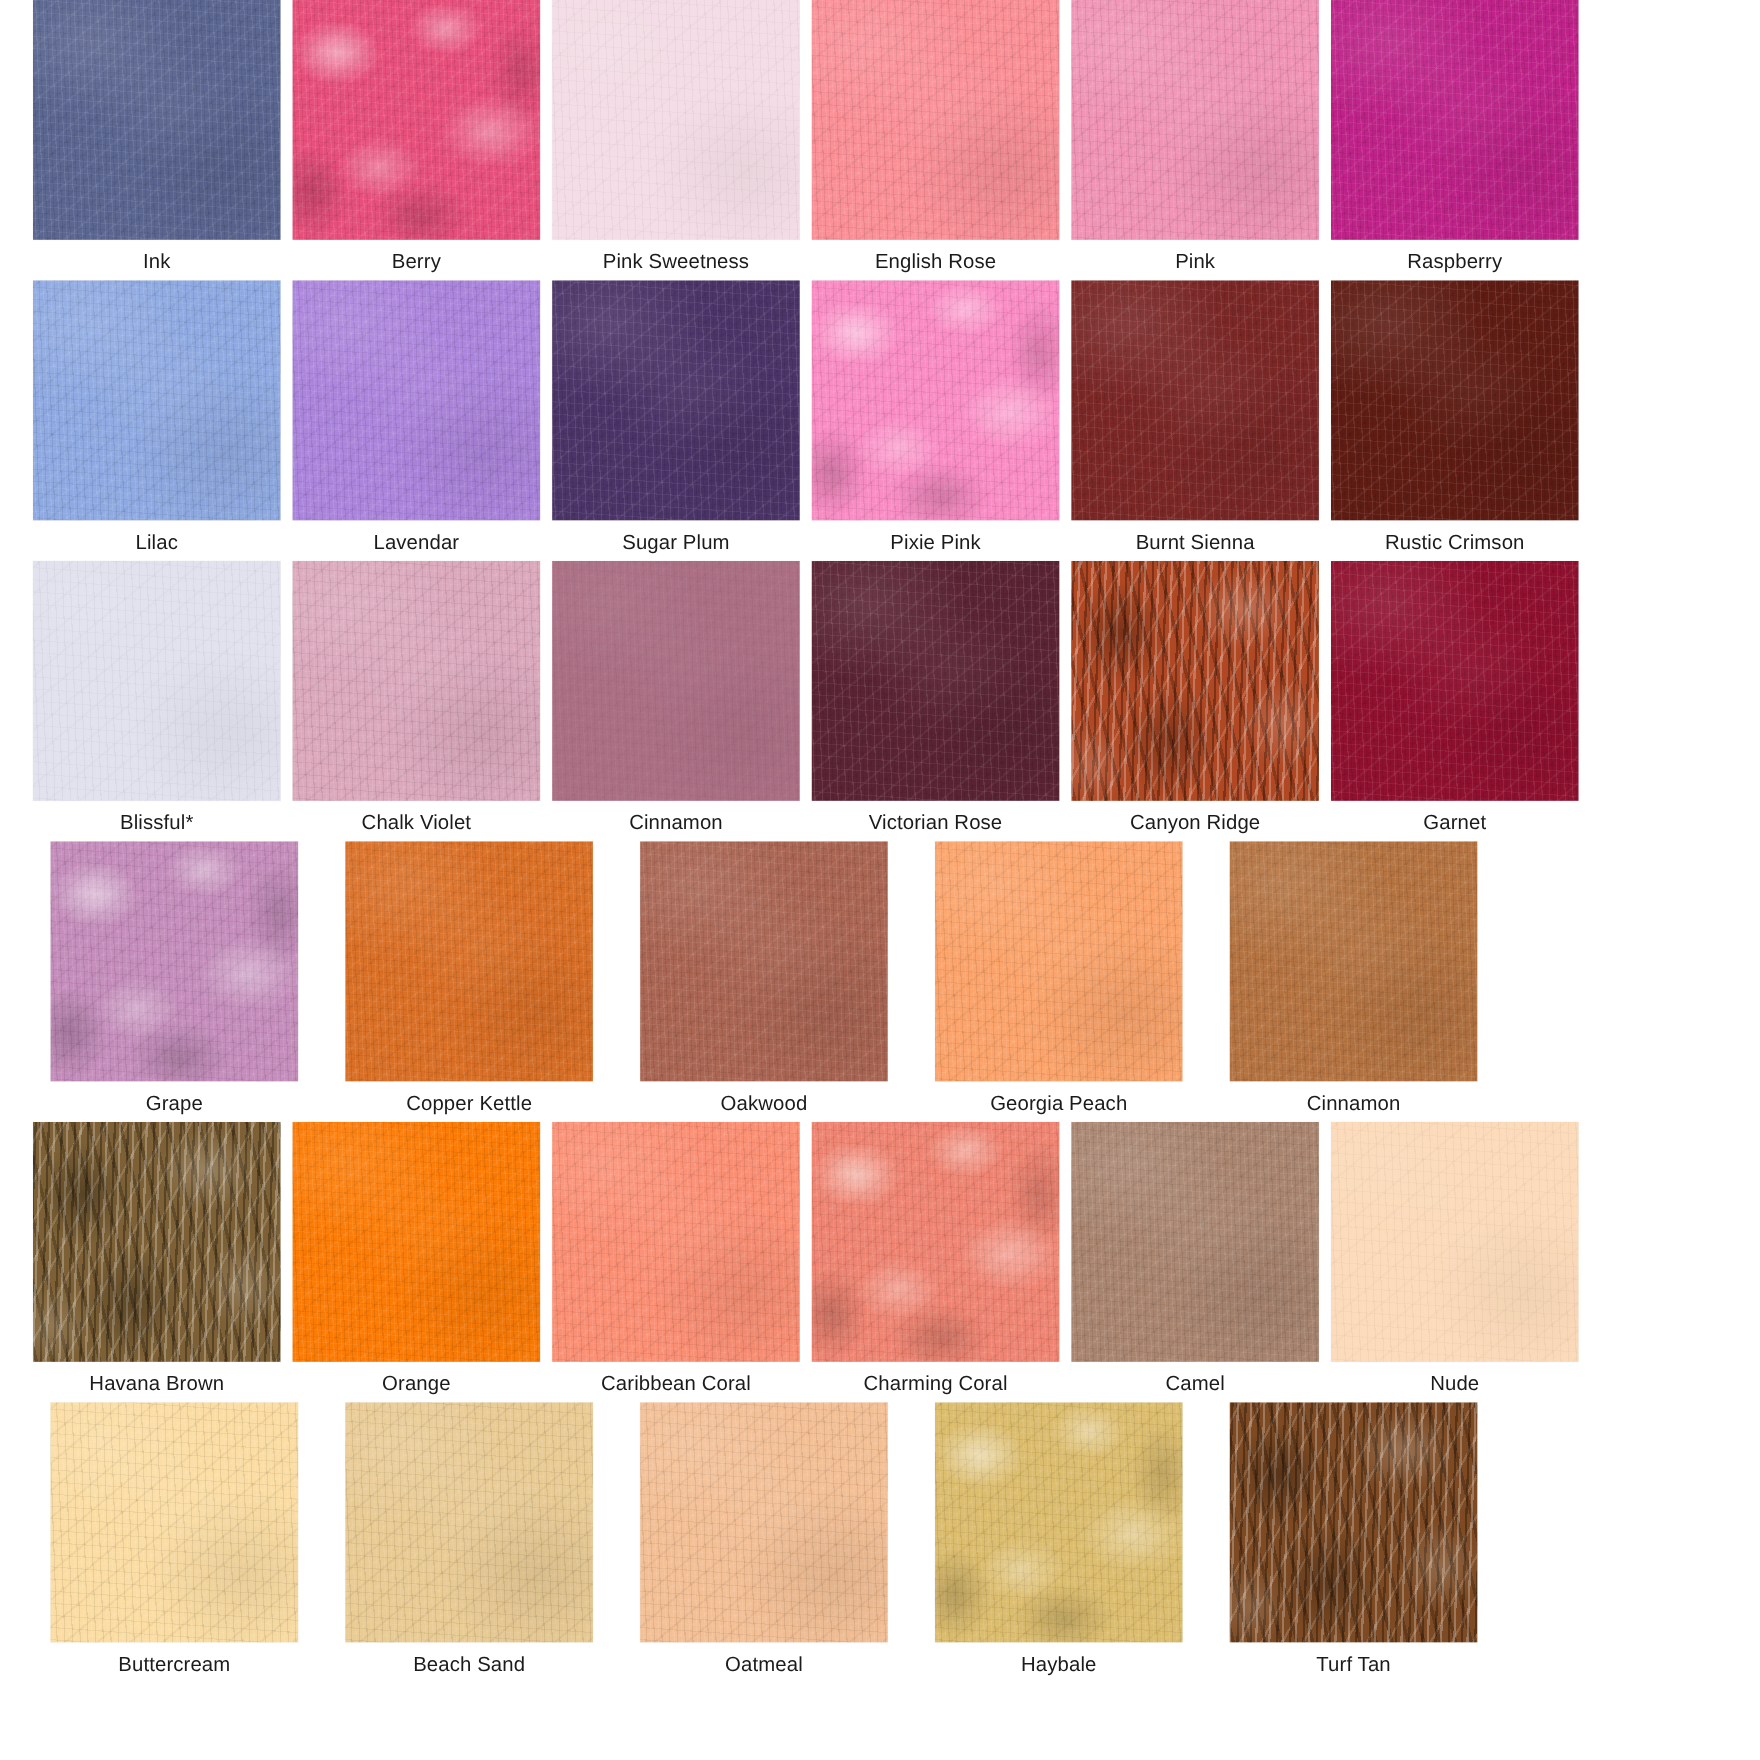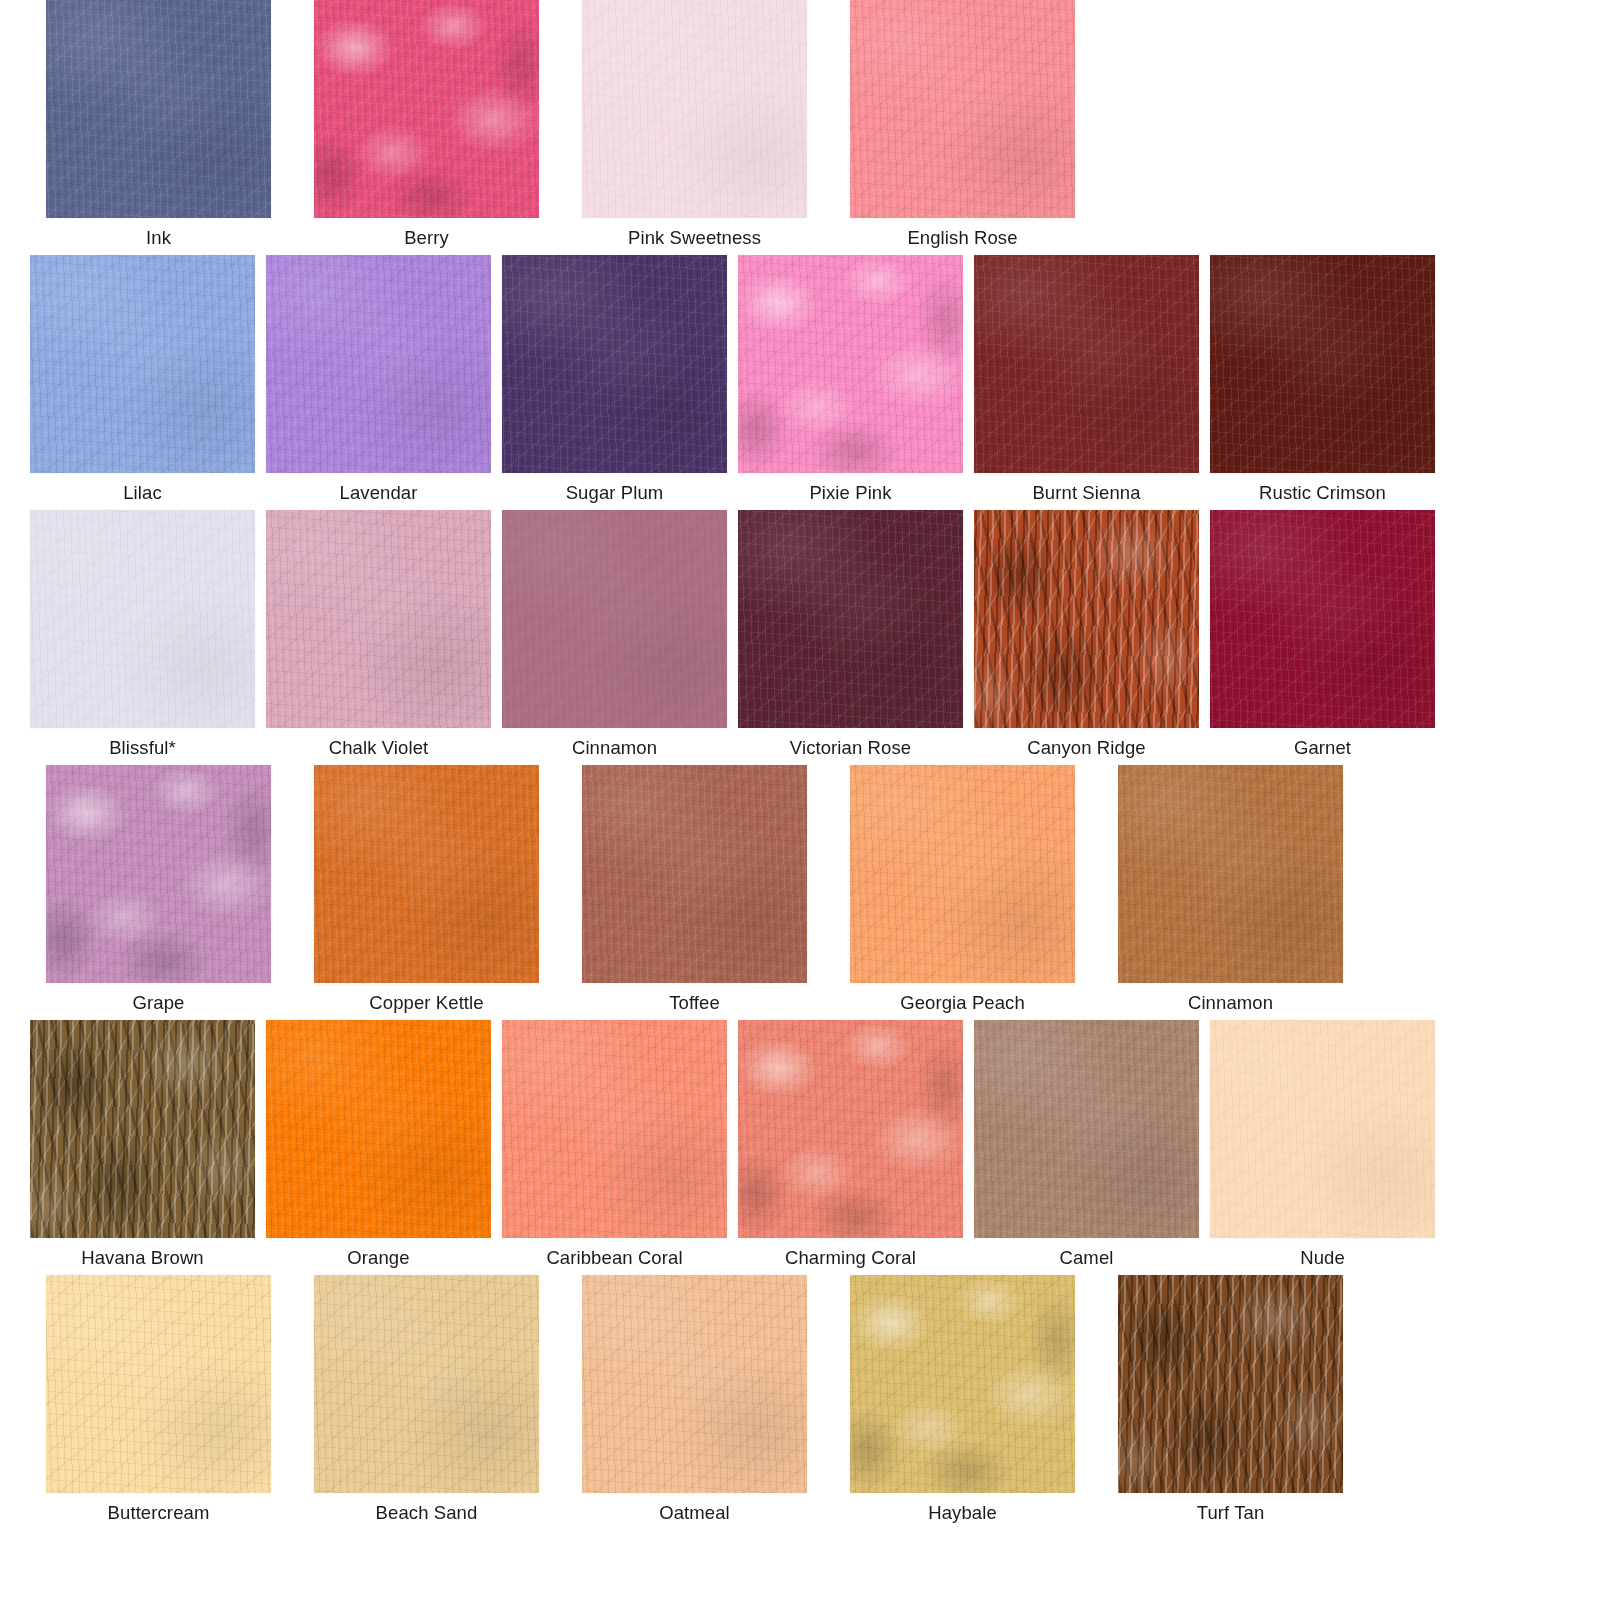--- a/index.html
+++ b/index.html
@@ -168,20 +168,28 @@
       <div class="swatch-label">Berry</div>
     </div>
     <div class="swatch-cell">
       <div class="swatch-chip smooth" style="background-color: rgb(244, 221, 230);"></div>
       <div class="swatch-label">Pink Sweetness</div>
     </div>
     <div class="swatch-cell">
       <div class="swatch-chip" style="background-color: rgb(250, 143, 150);"></div>
       <div class="swatch-label">English Rose</div>
     </div>
+    <div class="swatch-cell">
+      <div class="swatch-chip" style="background-color: rgb(240, 147, 180);"></div>
+      <div class="swatch-label">Pink</div>
+    </div>
+    <div class="swatch-cell">
+      <div class="swatch-chip" style="background-color: rgb(191, 34, 136);"></div>
+      <div class="swatch-label">Raspberry</div>
+    </div>
   </div>
 
   <div class="swatch-row">
     <div class="swatch-cell">
       <div class="swatch-chip" style="background-color: rgb(143, 170, 226);"></div>
       <div class="swatch-label">Lilac</div>
     </div>
     <div class="swatch-cell">
       <div class="swatch-chip" style="background-color: rgb(171, 132, 220);"></div>
       <div class="swatch-label">Lavendar</div>
@@ -235,21 +243,21 @@
     <div class="swatch-cell">
       <div class="swatch-chip mottled" style="background-color: rgb(196, 141, 187);"></div>
       <div class="swatch-label">Grape</div>
     </div>
     <div class="swatch-cell">
       <div class="swatch-chip" style="background-color: rgb(218, 111, 38);"></div>
       <div class="swatch-label">Copper Kettle</div>
     </div>
     <div class="swatch-cell">
       <div class="swatch-chip" style="background-color: rgb(170, 101, 83);"></div>
-      <div class="swatch-label">Toffee</div>
+      <div class="swatch-label">Oakwood</div>
     </div>
     <div class="swatch-cell">
       <div class="swatch-chip" style="background-color: rgb(251, 163, 106);"></div>
       <div class="swatch-label">Georgia Peach</div>
     </div>
     <div class="swatch-cell">
       <div class="swatch-chip" style="background-color: rgb(180, 115, 65);"></div>
       <div class="swatch-label">Cinnamon</div>
     </div>
   </div>

